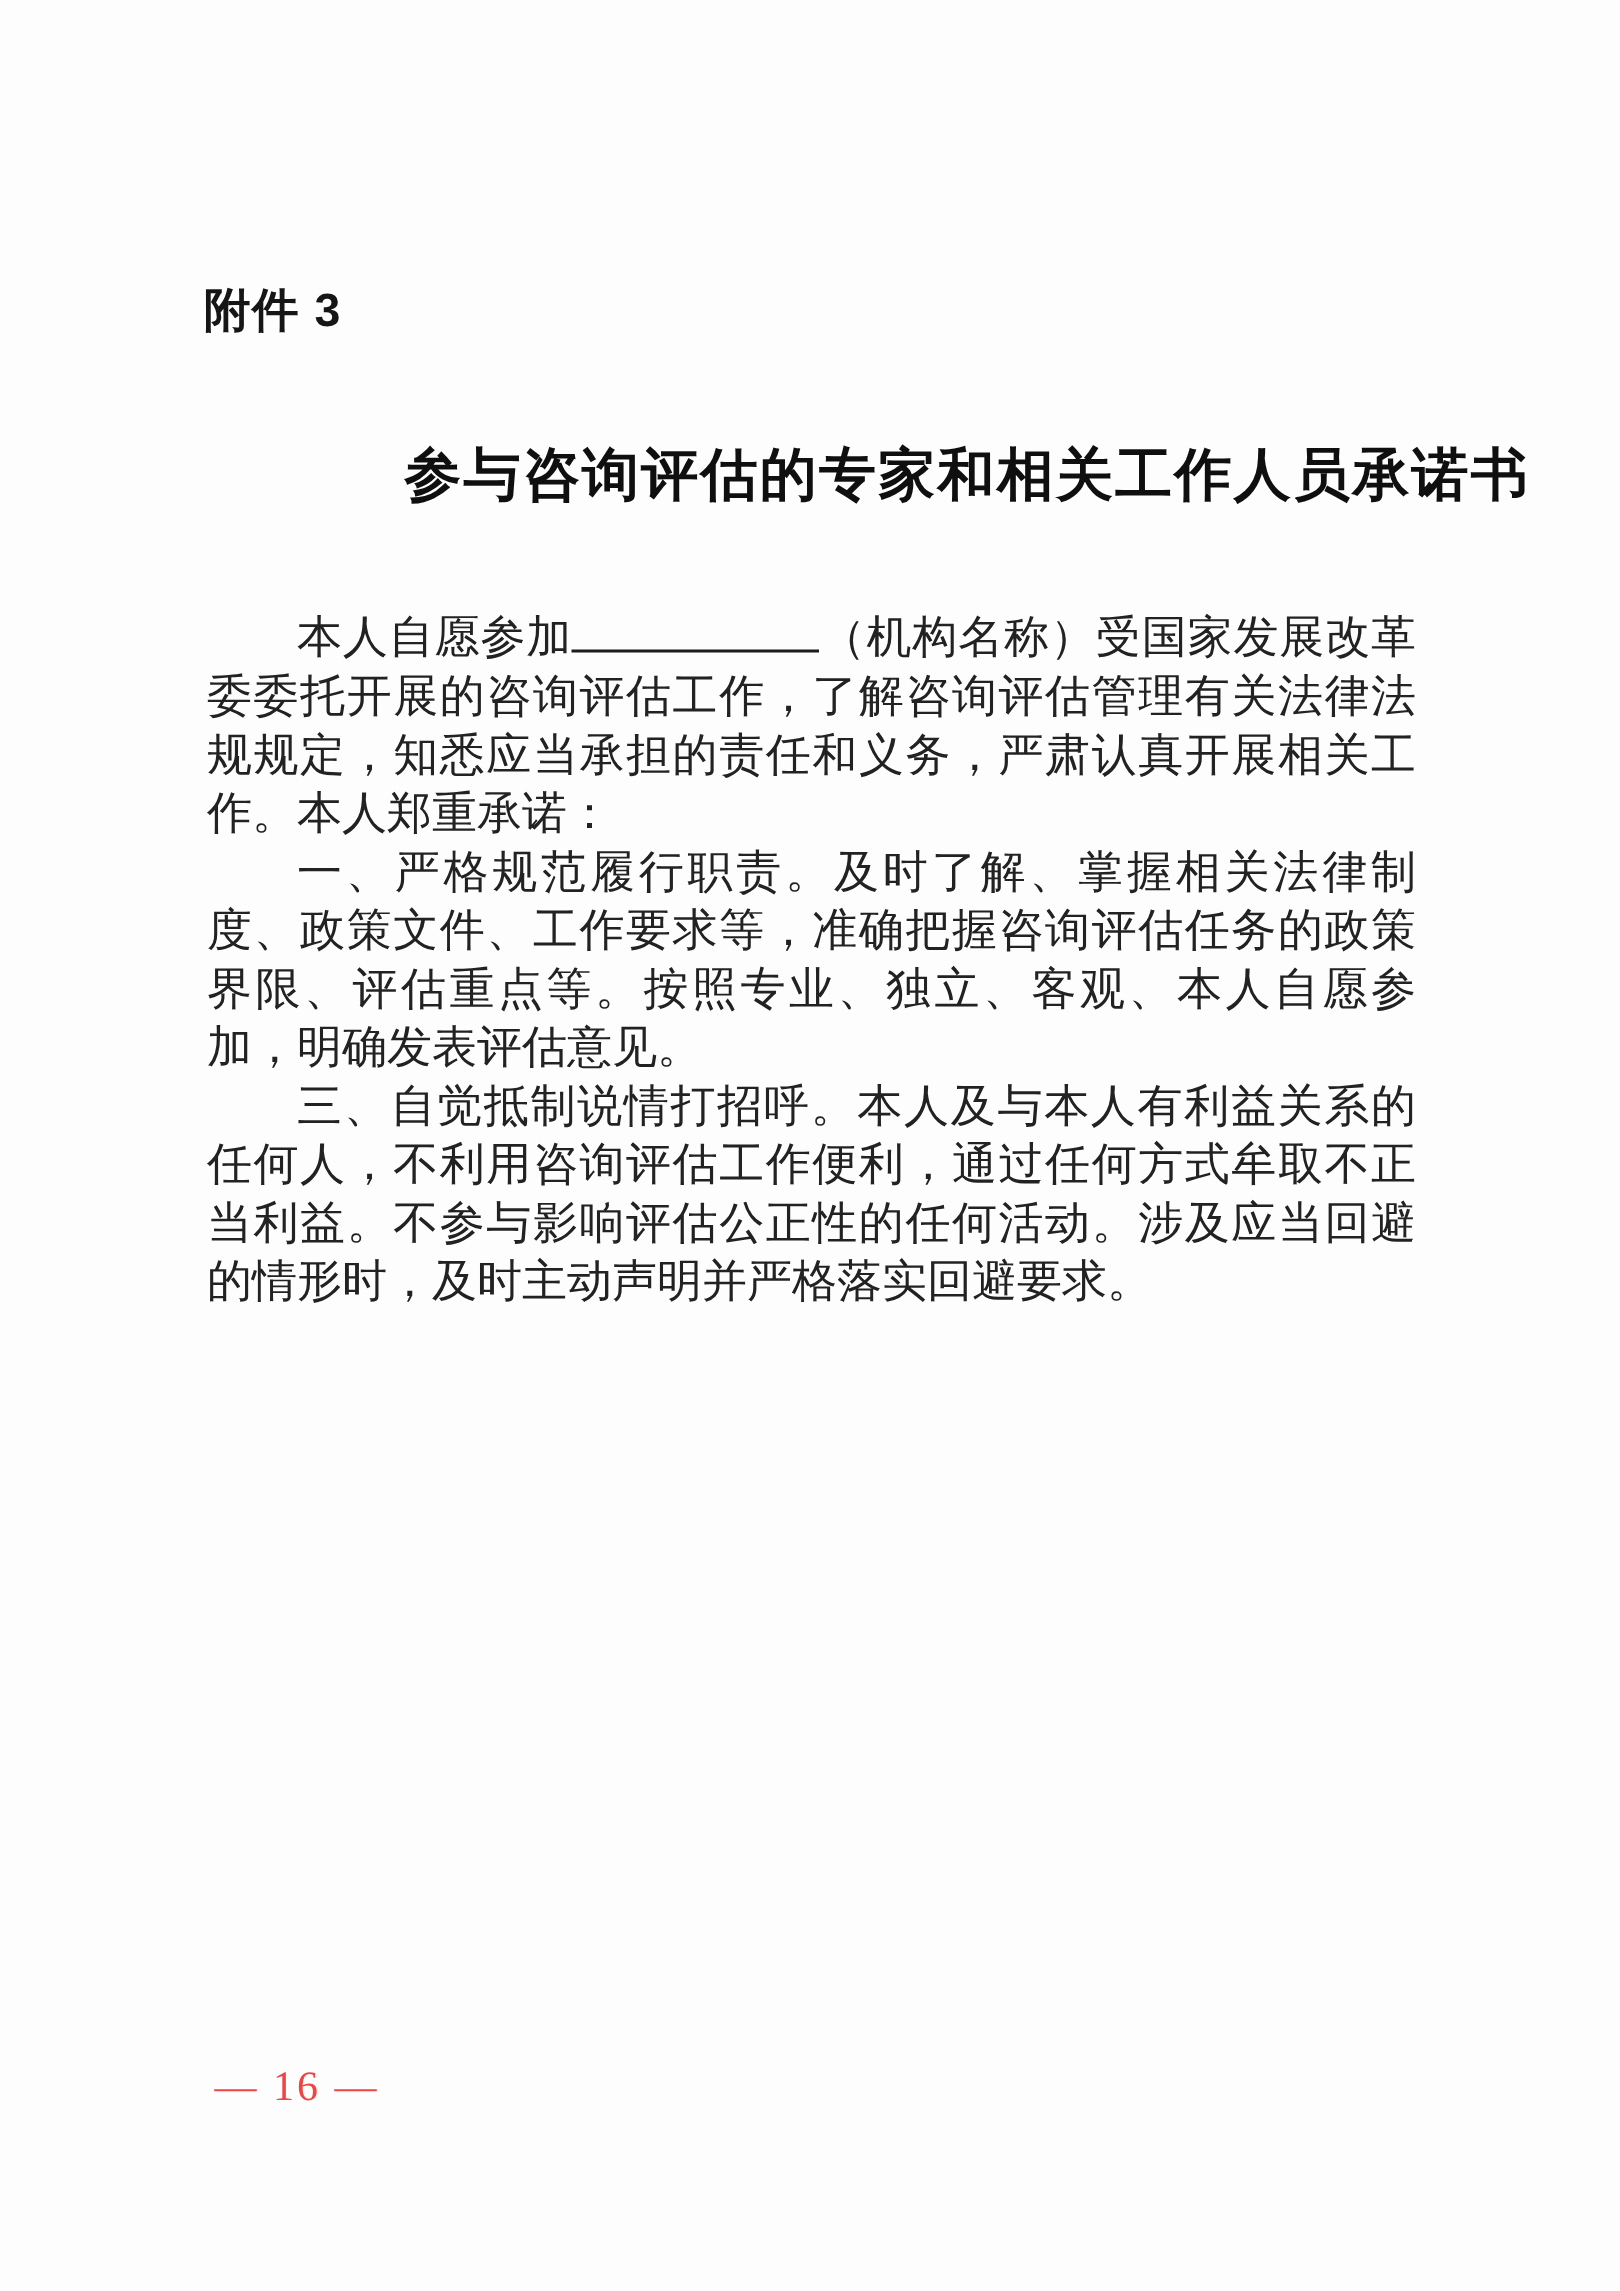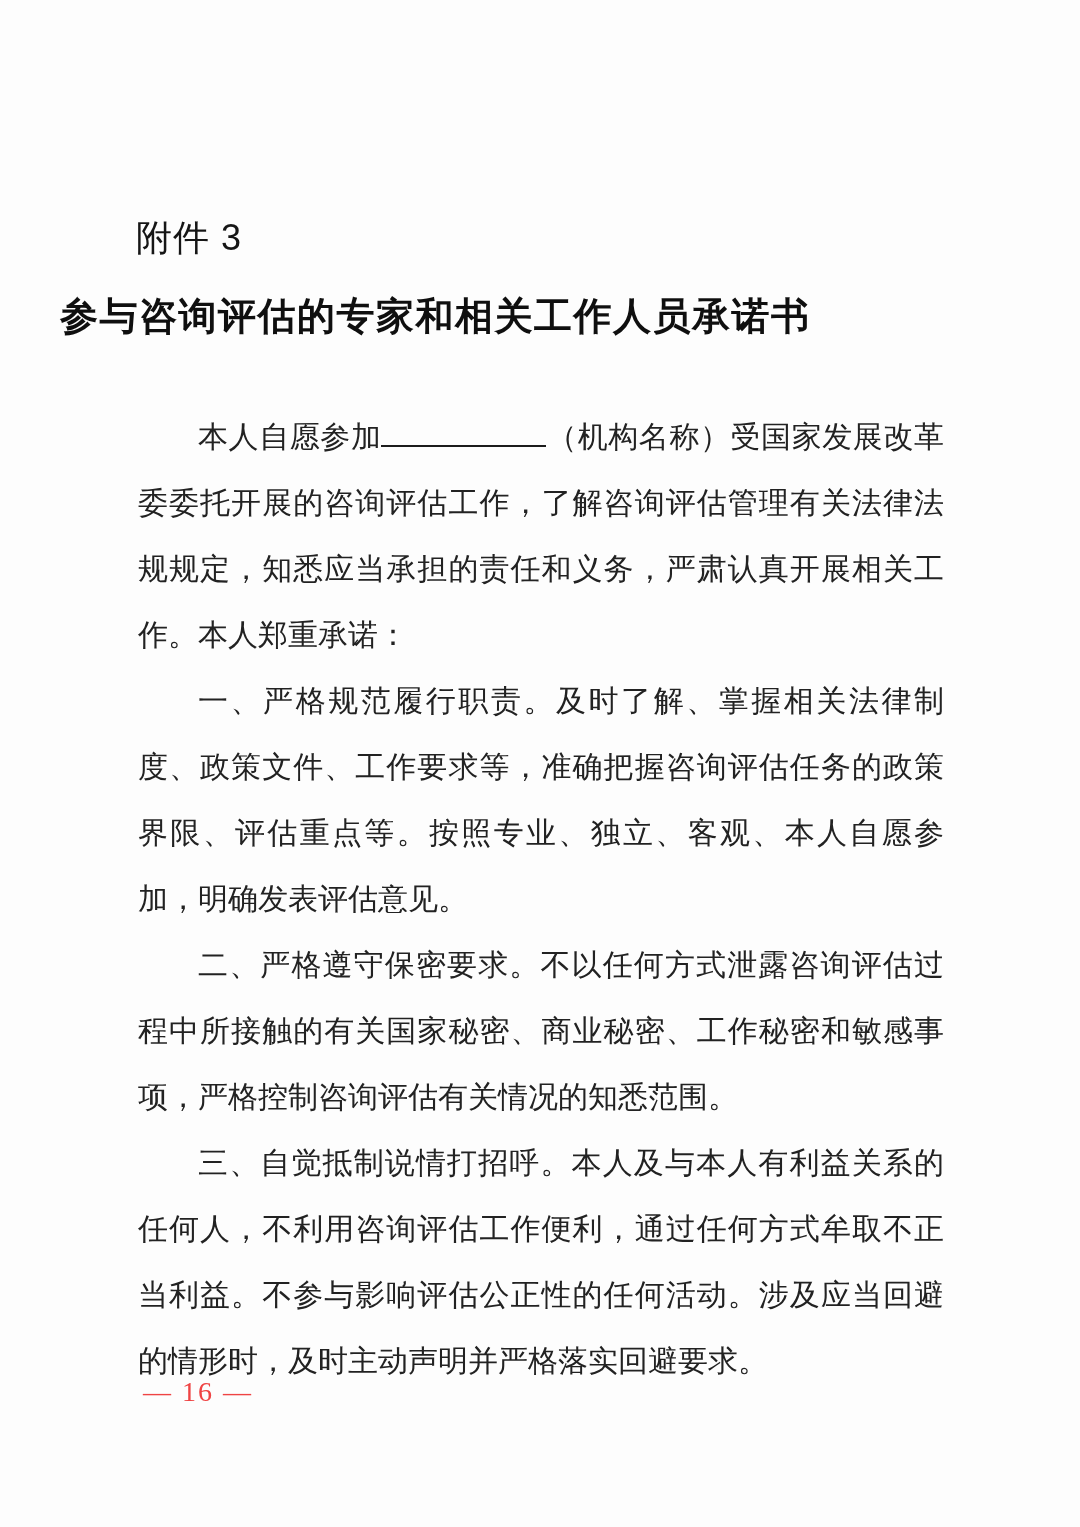--- a/index.html
+++ b/index.html
@@ -14,47 +14,46 @@
     margin: 0 auto;
     background: #fdfdfd;
     color: #1c1c1c;
     font-family: "Liberation Serif", "DejaVu Serif", serif;
     overflow: hidden;
   }
   .attachment-label {
     position: absolute;
     left: 136px;
     top: 186px;
-    font-size: 36px;
-    font-weight: normal;
+    font-size: 31px;
+    font-weight: bold;
     font-family: "Liberation Sans", "DejaVu Sans", sans-serif;
     letter-spacing: 1px;
     color: #161616;
-    margin-top: 28px;
   }
   .doc-title {
     position: absolute;
     left: 60px;
     right: 60px;
     top: 291px;
     margin: 0;
-    text-align: left;
+    text-align: right;
     font-size: 38px;
     font-weight: bold;
     letter-spacing: 1.5px;
     color: #0f0f0f;
     font-family: "Liberation Serif", "DejaVu Serif", serif;
   }
   .body-text {
     position: absolute;
     left: 138px;
     top: 404px;
     width: 806px;
     font-size: 30px;
-    line-height: 66px;
+    line-height: 39px;
     text-align: justify;
     text-justify: inter-ideograph;
     color: #222222;
   }
   .para {
     margin: 0;
     padding: 0;
     text-indent: 2em;
   }
   .blank-line {
@@ -82,21 +81,20 @@
   <div class="attachment-label">附件 3</div>
 
   <h1 class="doc-title">参与咨询评估的专家和相关工作人员承诺书</h1>
 
   <div class="body-text">
 
     <p class="para"><span>本人自愿参加</span><span class="blank-line"></span><span>（机构名称）受国家发展改革委委托开展的咨询评估工作，了解咨询评估管理有关法律法规规定，知悉应当承担的责任和义务，严肃认真开展相关工作。本人郑重承诺：</span></p>
 
     <p class="para">一、严格规范履行职责。及时了解、掌握相关法律制度、政策文件、工作要求等，准确把握咨询评估任务的政策界限、评估重点等。按照专业、独立、客观、本人自愿参加，明确发表评估意见。</p>
 
-    <p class="para">二、严格遵守保密要求。不以任何方式泄露咨询评估过程中所接触的有关国家秘密、商业秘密、工作秘密和敏感事项，严格控制咨询评估有关情况的知悉范围。</p>
 
     <p class="para">三、自觉抵制说情打招呼。本人及与本人有利益关系的任何人，不利用咨询评估工作便利，通过任何方式牟取不正当利益。不参与影响评估公正性的任何活动。涉及应当回避的情形时，及时主动声明并严格落实回避要求。</p>
 
 
   </div>
 
   <div class="footer">— 16 —</div>
 
 </div>
 

